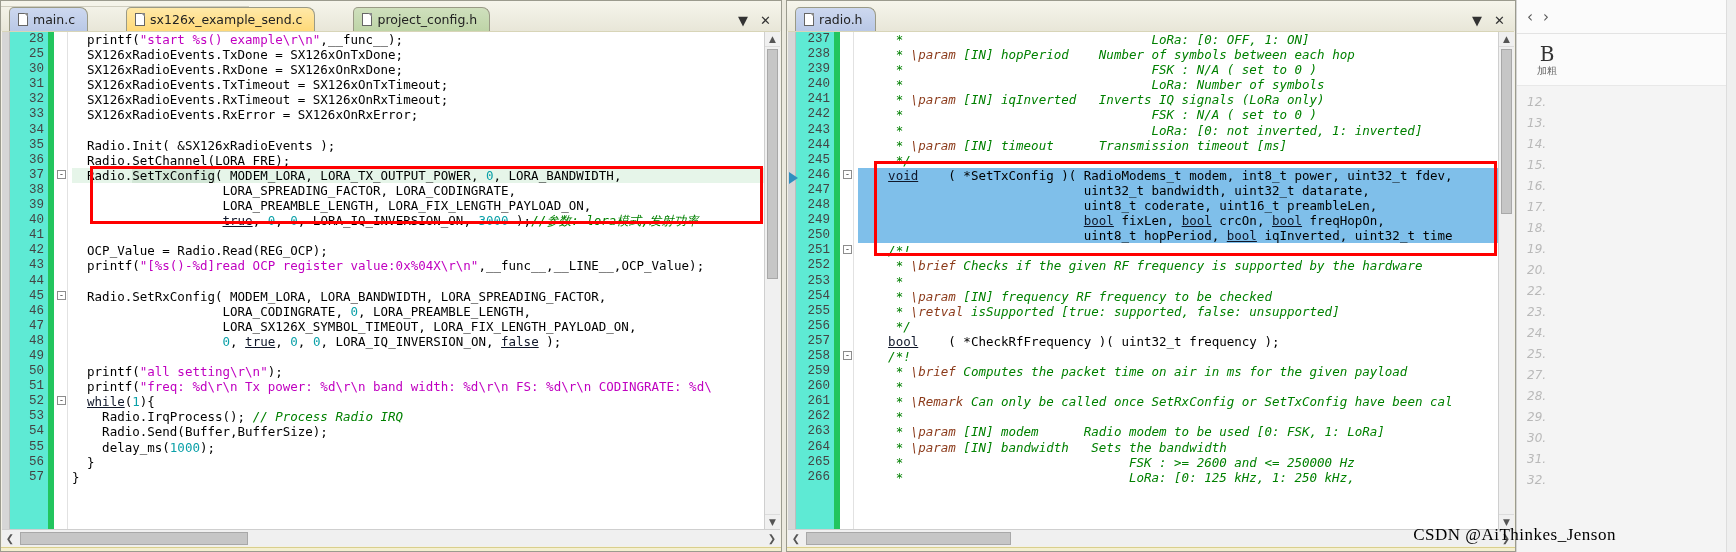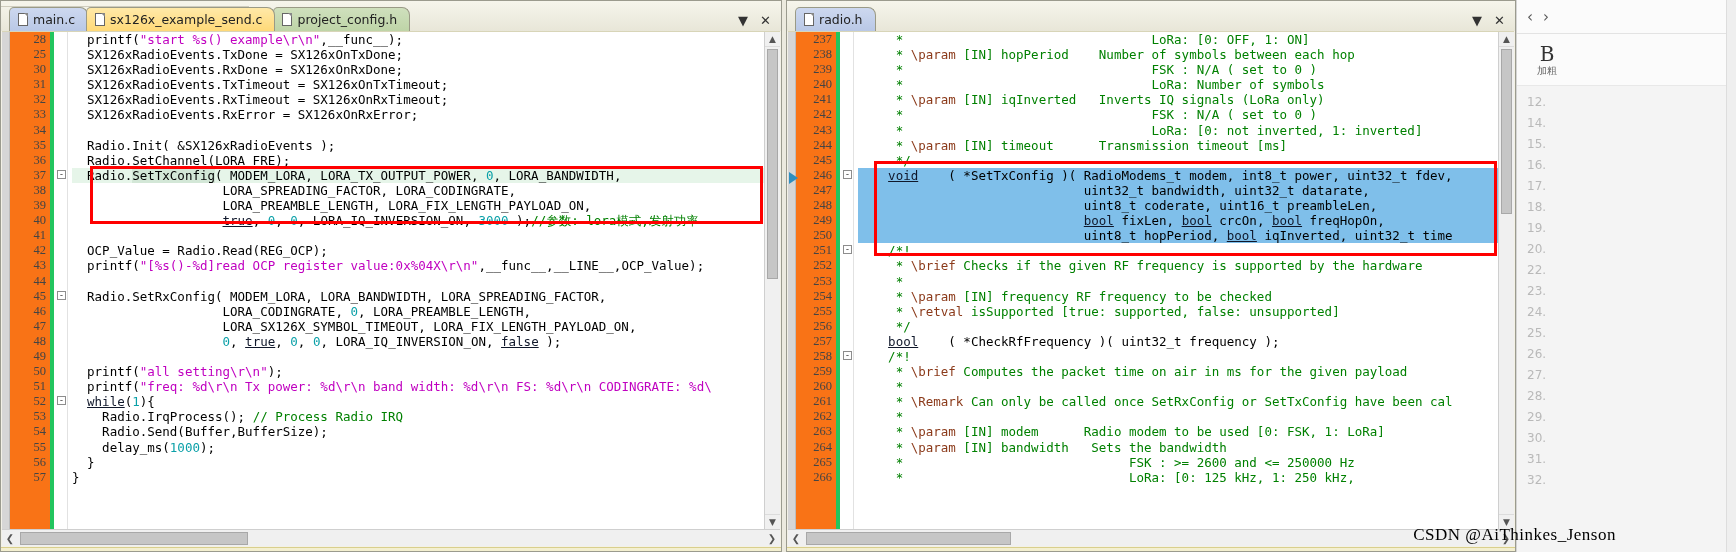--- a/index.html
+++ b/index.html
@@ -48,22 +48,22 @@
     margin-right: -2px;
     font-size: 12.5px;
     color: #222;
     border: 1px solid #9a9a86;
     border-bottom: none;
     border-radius: 5px 8px 0 0;
     position: relative;
     white-space: nowrap;
   }
   .tab.blue   { background: linear-gradient(#cdd8ef,#b9c8e6); }
-  .tab.yellow { background: linear-gradient(#ffe9a8,#ffd978); z-index: 4; }
-  .tab.green  { background: linear-gradient(#cfe0bd,#bed4a7); }
+  .tab.yellow { background: linear-gradient(#ffe9a8,#ffd978); z-index: 4; margin-left: 40px; }
+  .tab.green  { background: linear-gradient(#cfe0bd,#bed4a7); margin-left: 40px; }
   .tab .doc-ic {
     width: 10px; height: 13px;
     background: #fff;
     border: 1px solid #666;
     position: relative;
     flex: 0 0 auto;
   }
   .tab .doc-ic::after{
     content:""; position:absolute; right:-1px; top:-1px;
     border-left:4px solid transparent; border-top:4px solid #888;
@@ -86,27 +86,27 @@
     position: relative;
     overflow: hidden;
     margin: 0 1px;
   }
   .left-margin-strip {
     width: 8px; background: #d6d6d6; flex: 0 0 8px;
     border-right: 1px solid #bdbdbd;
   }
   .gutter {
     flex: 0 0 44px;
-    background: #f97316;
+    background: #5eead4;
     text-align: right;
     padding-right: 4px;
-    font-family: Liberation Serif, serif;
+    font-family: Liberation Mono, monospace;
     font-size: 12.5px;
     color: #444;
-    border-right: 4px solid #22c55e;
+    border-right: 6px solid #22c55e;
     user-select: none;
   }
   .gutter .ln { height: 15.1px; line-height: 15.1px; }
   .foldcol {
     flex: 0 0 14px;
     background: #ffffff;
     border-right: 1px solid #e2e2e2;
     position: relative;
   }
   .foldcol .fb {
@@ -129,21 +129,21 @@
     overflow: hidden;
     padding-left: 4px;
   }
   .code .ln { height: 15.1px; line-height: 15.1px; }
   .code .ln.hl  { background: #e6f5e9; }
   .code .ln.sel { background: #7fbfea; }
 
   
   .kw   { color: #0f172a; text-decoration: underline; }
   .str  { color: #c000c0; }
-  .cmt  { color: #008000; }
+  .cmt  { color: #008000; font-style: italic; }
   .cmtb { color: #8b3a1a; }
   .num  { color: #0aa0a8; }
   .fn   { color: #000; background: #d3e7d7; }
   .ty   { color: #000; }
 
   
   .redbox {
     position: absolute;
     border: 3px solid #ff0000;
     pointer-events: none;
@@ -227,21 +227,21 @@
     line-height: 1.1;
   }
   .sp-bold .glyph { font-size: 20px; color: #333; font-family: "DejaVu Serif", serif; }
   .sp-bold .cap   { font-size: 10px; color: #666; }
   .sp-list {
     flex: 1 1 auto;
     padding: 6px 0 0 10px;
     font-size: 12px; color: #b9b9b9;
     overflow: hidden;
   }
-  .sp-list .item { height: 21px; line-height: 21px; white-space: nowrap; }
+  .sp-list .item { height: 21px; line-height: 21px; white-space: nowrap; font-style: italic; }
   .sp-edge {
     position: absolute; right: 0; top: 0; bottom: 0; width: 10px;
     background: #efefef; border-left: 1px solid #ddd;
   }
 
   
   .watermark {
     position: absolute;
     right: 120px; bottom: 7px;
     font-size: 17px;
@@ -423,32 +423,32 @@
       <span>›</span>
     </div>
     <div class="sp-toolbar">
       <div class="sp-bold">
         <span class="glyph">B</span>
         <span class="cap">加粗</span>
       </div>
     </div>
     <div class="sp-list" id="sp-list">
         <div class="item">12.</div>
+        <div class="item">13.</div>
         <div class="item">14.</div>
         <div class="item">15.</div>
         <div class="item">16.</div>
         <div class="item">17.</div>
         <div class="item">18.</div>
         <div class="item">19.</div>
         <div class="item">20.</div>
         <div class="item">22.</div>
         <div class="item">23.</div>
         <div class="item">24.</div>
         <div class="item">25.</div>
-        <div class="item">26.</div>
         <div class="item">27.</div>
         <div class="item">28.</div>
         <div class="item">29.</div>
         <div class="item">30.</div>
         <div class="item">31.</div>
         <div class="item">32.</div>
       </div>
     <div class="sp-edge"></div>
   </div>
 

